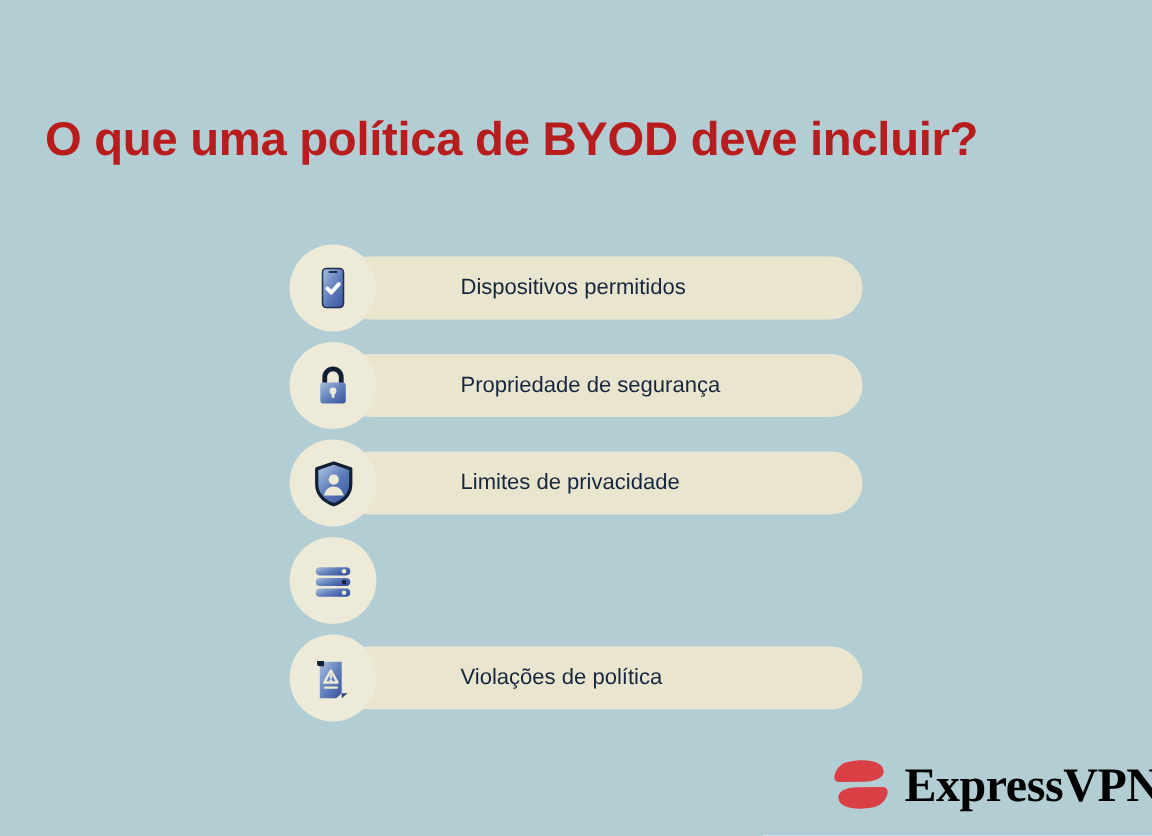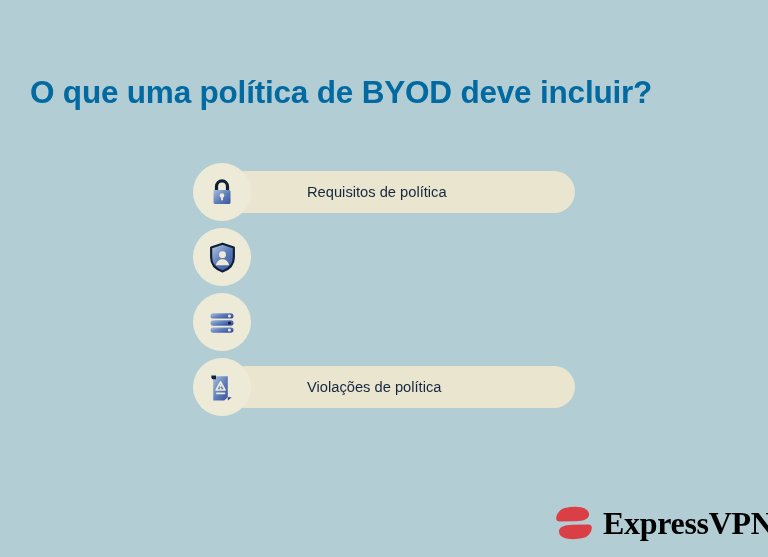--- a/index.html
+++ b/index.html
@@ -22,21 +22,21 @@
 
   
   #page-title {
     position: absolute;
     left: 30px;
     top: 52px;
     width: 710px;
     font-size: 31.5px;
     font-weight: bold;
     letter-spacing: -0.2px;
-    color: #0369a1;
+    color: #b91c1c;
     line-height: 1.25;
     white-space: nowrap;
   }
 
   
   #checklist {
     position: absolute;
     left: 193px;
     top: 168px;
     width: 382px;
@@ -106,24 +106,46 @@
 </style>
 </head>
 <body>
 
 <div id="poster">
 
   <h1 id="page-title">O que uma política de BYOD deve incluir?</h1>
 
   <div id="checklist">
 
-
-    <div class="row">
-      <div class="pill">
-        <span class="pill-label">Requisitos de política</span>
+    <div class="row">
+      <div class="pill">
+        <span class="pill-label">Dispositivos permitidos</span>
+      </div>
+      <div class="badge">
+        <span>
+          <svg width="32" height="32" viewBox="0 0 32 32">
+            <defs>
+              <linearGradient id="g1" x1="0" y1="0" x2="1" y2="1">
+                <stop offset="0%" stop-color="#a7bedd"></stop>
+                <stop offset="55%" stop-color="#5d7cb9"></stop>
+                <stop offset="100%" stop-color="#3b54a0"></stop>
+              </linearGradient>
+            </defs>
+            <rect x="9" y="3" width="14" height="26" rx="2.6" fill="url(#g1)"></rect>
+            <rect x="9" y="3" width="14" height="26" rx="2.6" fill="none" stroke="#1d2f54" stroke-width="1"></rect>
+            <rect x="13" y="4.6" width="6" height="1.4" rx="0.7" fill="#1d2f54"></rect>
+            <path d="M12.3 16.4 L14.9 19.0 L19.9 13.3" fill="none" stroke="#ffffff" stroke-width="2.6" stroke-linecap="round" stroke-linejoin="round"></path>
+          </svg>
+        </span>
+      </div>
+    </div>
+
+    <div class="row">
+      <div class="pill">
+        <span class="pill-label">Propriedade de segurança</span>
       </div>
       <div class="badge">
         <span>
           <svg width="32" height="32" viewBox="0 0 32 32">
             <defs>
               <linearGradient id="g2" x1="0" y1="0" x2="1" y2="1">
                 <stop offset="0%" stop-color="#a7bedd"></stop>
                 <stop offset="55%" stop-color="#5d7cb9"></stop>
                 <stop offset="100%" stop-color="#3b54a0"></stop>
               </linearGradient>
@@ -131,20 +153,23 @@
             <path d="M10.5 14.5 V10.4 a5.5 5.5 0 0 1 11 0 V14.5" fill="none" stroke="#101f36" stroke-width="3.2" stroke-linecap="round"></path>
             <rect x="7.5" y="14" width="17" height="14" rx="1.6" fill="url(#g2)"></rect>
             <circle cx="16" cy="19.6" r="2.3" fill="#eeead8"></circle>
             <rect x="15.1" y="20.3" width="1.9" height="4.1" rx="0.9" fill="#eeead8"></rect>
           </svg>
         </span>
       </div>
     </div>
 
     <div class="row">
+      <div class="pill">
+        <span class="pill-label">Limites de privacidade</span>
+      </div>
       <div class="badge">
         <span>
           <svg width="33" height="33" viewBox="0 0 32 32">
             <defs>
               <linearGradient id="g3" x1="0.1" y1="0" x2="0.95" y2="1">
                 <stop offset="0%" stop-color="#b3c8e4"></stop>
                 <stop offset="50%" stop-color="#5b7ab8"></stop>
                 <stop offset="100%" stop-color="#3a53a0"></stop>
               </linearGradient>
             </defs>

